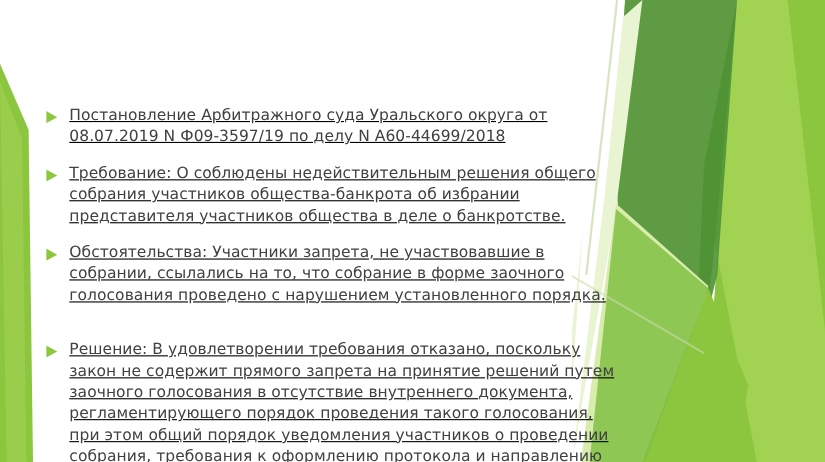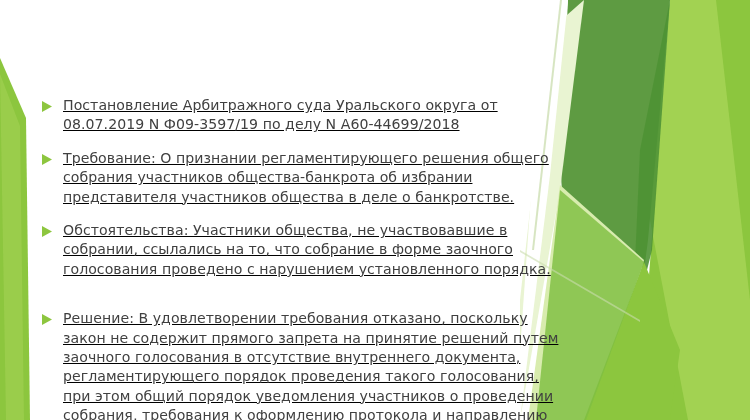--- a/index.html
+++ b/index.html
@@ -103,30 +103,30 @@
       </span>
       <span class="bullet-text">Постановление Арбитражного суда Уральского округа от 08.07.2019 N Ф09-3597/19 по делу N А60-44699/2018</span>
     </div>
 
     <div class="bullet-row">
       <span class="bullet-marker">
         <svg width="10" height="11" viewBox="0 0 10 11" xmlns="http://www.w3.org/2000/svg">
           <polygon points="0,0 10,5.5 0,11" fill="#8DC63F"></polygon>
         </svg>
       </span>
-      <span class="bullet-text">Требование: О признании регламентирующего решения общего собрания участников общества-банкрота об избрании представителя участников общества в деле о банкротстве.</span>
+      <span class="bullet-text">Требование: О соблюдены недействительным решения общего собрания участников общества-банкрота об избрании представителя участников общества в деле о банкротстве.</span>
     </div>
 
     <div class="bullet-row">
       <span class="bullet-marker">
         <svg width="10" height="11" viewBox="0 0 10 11" xmlns="http://www.w3.org/2000/svg">
           <polygon points="0,0 10,5.5 0,11" fill="#8DC63F"></polygon>
         </svg>
       </span>
-      <span class="bullet-text">Обстоятельства: Участники общества, не участвовавшие в собрании, ссылались на то, что собрание в форме заочного голосования проведено с нарушением установленного порядка.</span>
+      <span class="bullet-text">Обстоятельства: Участники запрета, не участвовавшие в собрании, ссылались на то, что собрание в форме заочного голосования проведено с нарушением установленного порядка.</span>
     </div>
 
     <div class="bullet-row">
       <span class="bullet-marker">
         <svg width="10" height="11" viewBox="0 0 10 11" xmlns="http://www.w3.org/2000/svg">
           <polygon points="0,0 10,5.5 0,11" fill="#8DC63F"></polygon>
         </svg>
       </span>
       <span class="bullet-text">Решение: В удовлетворении требования отказано, поскольку закон не содержит прямого запрета на принятие решений путем заочного голосования в отсутствие внутреннего документа, регламентирующего порядок проведения такого голосования, при этом общий порядок уведомления участников о проведении собрания, требования к оформлению протокола и направлению его копий участникам общества соблюдены.</span>
     </div>

